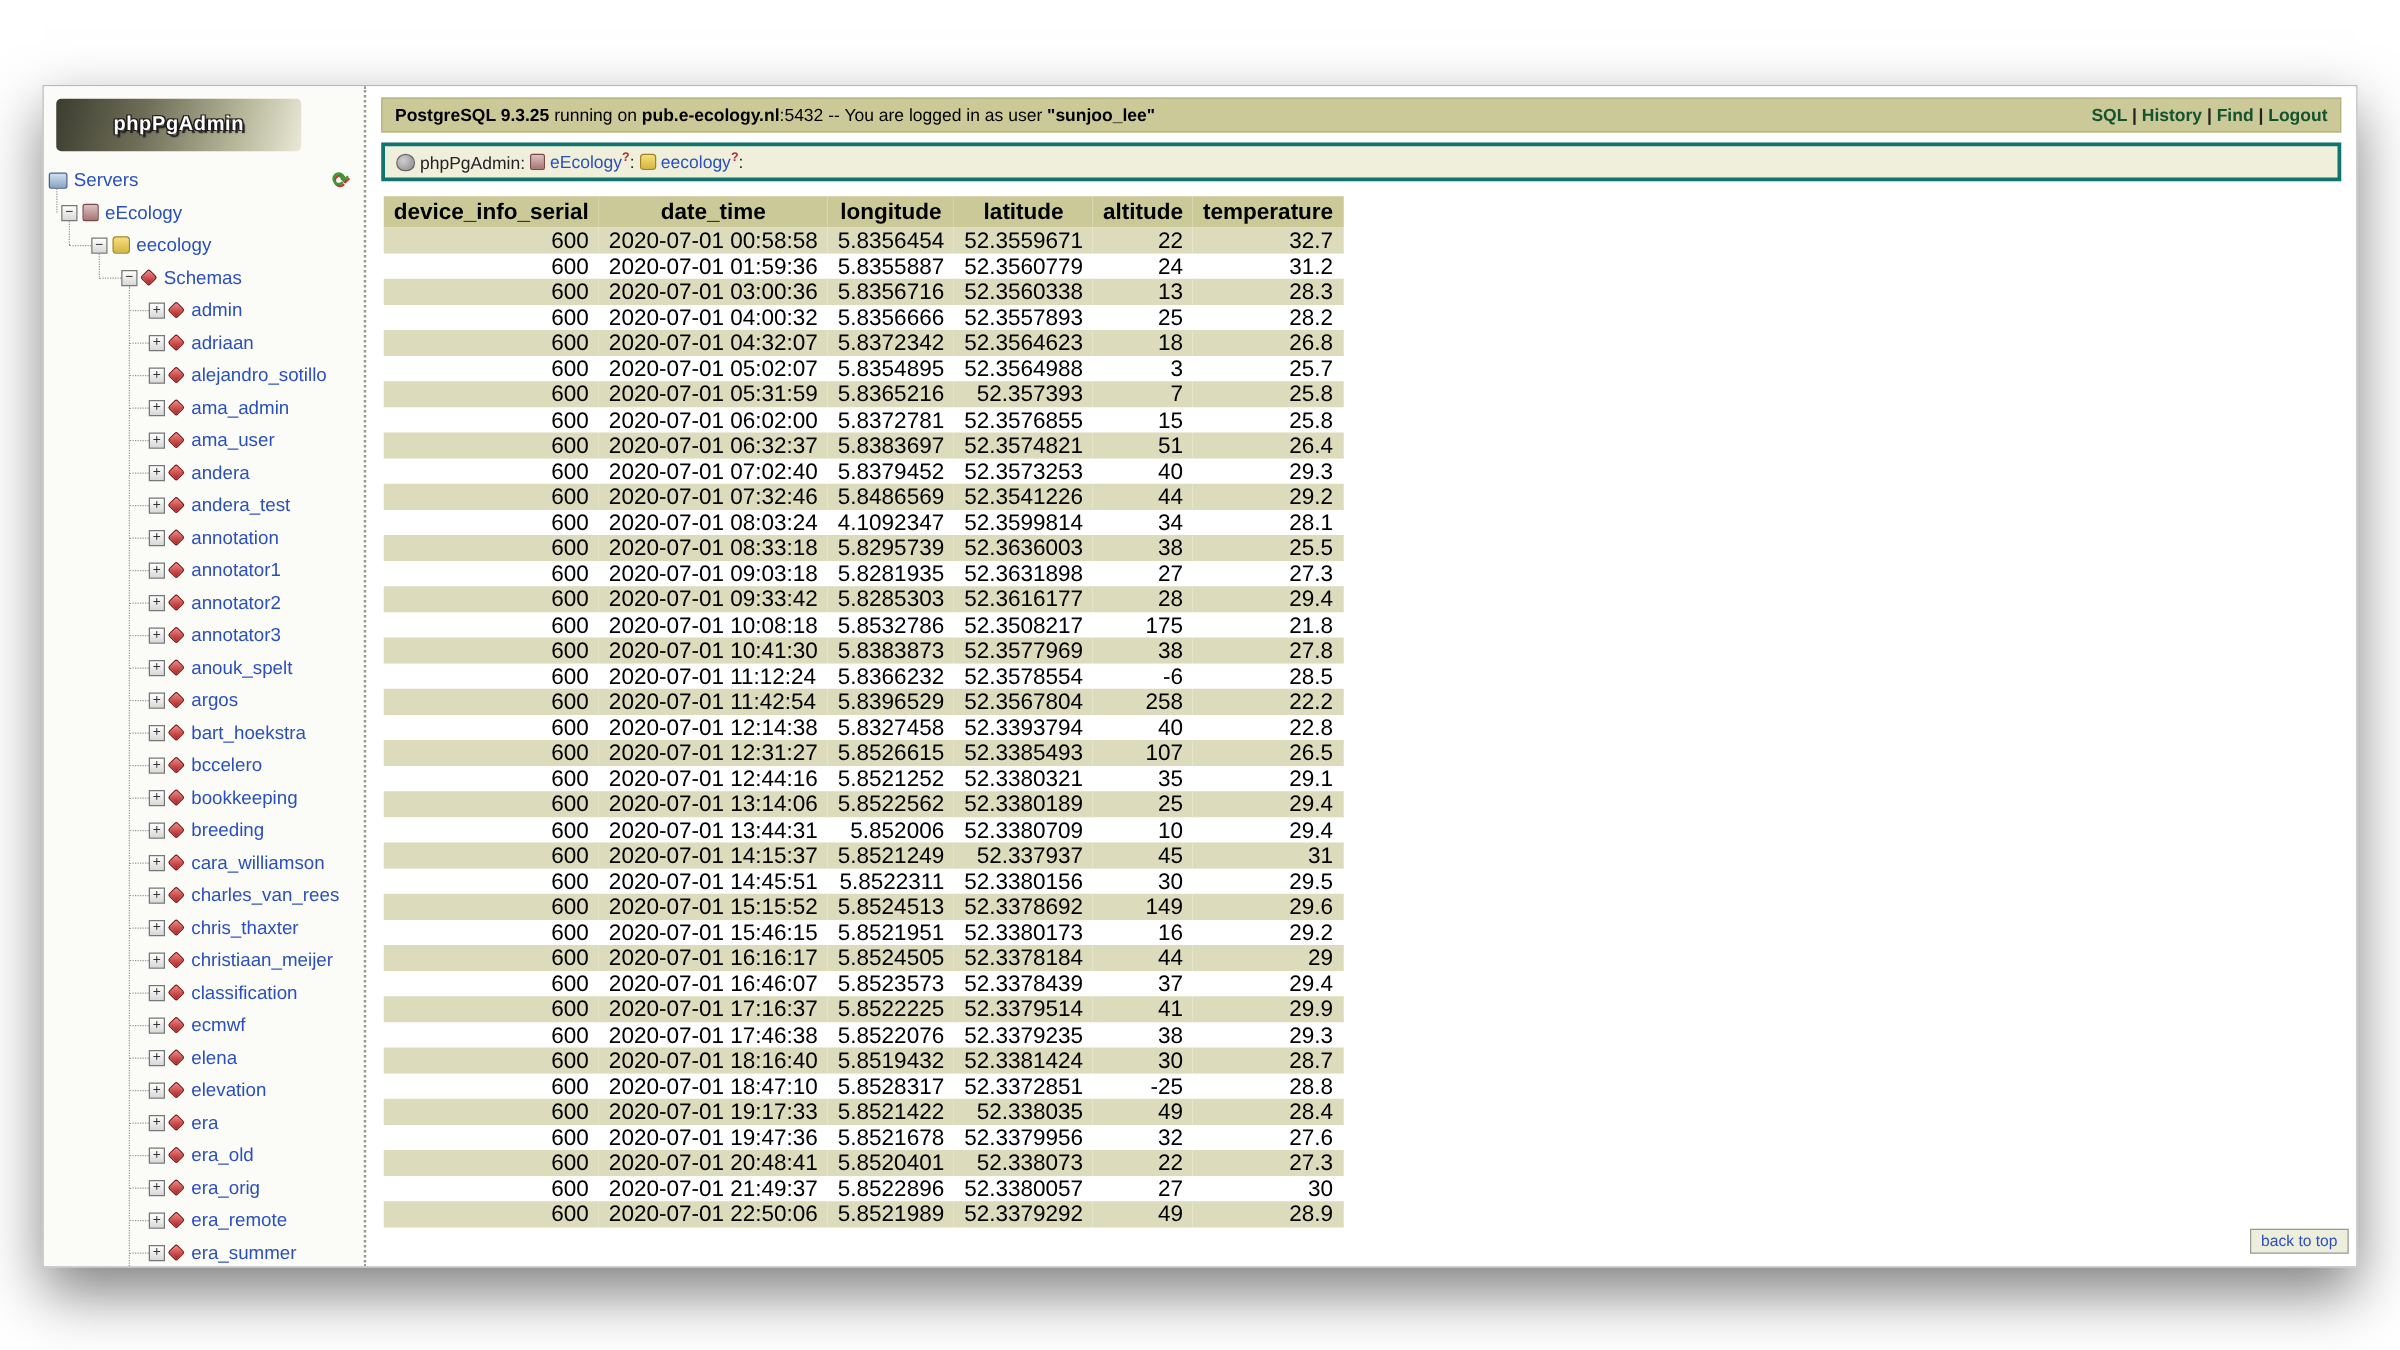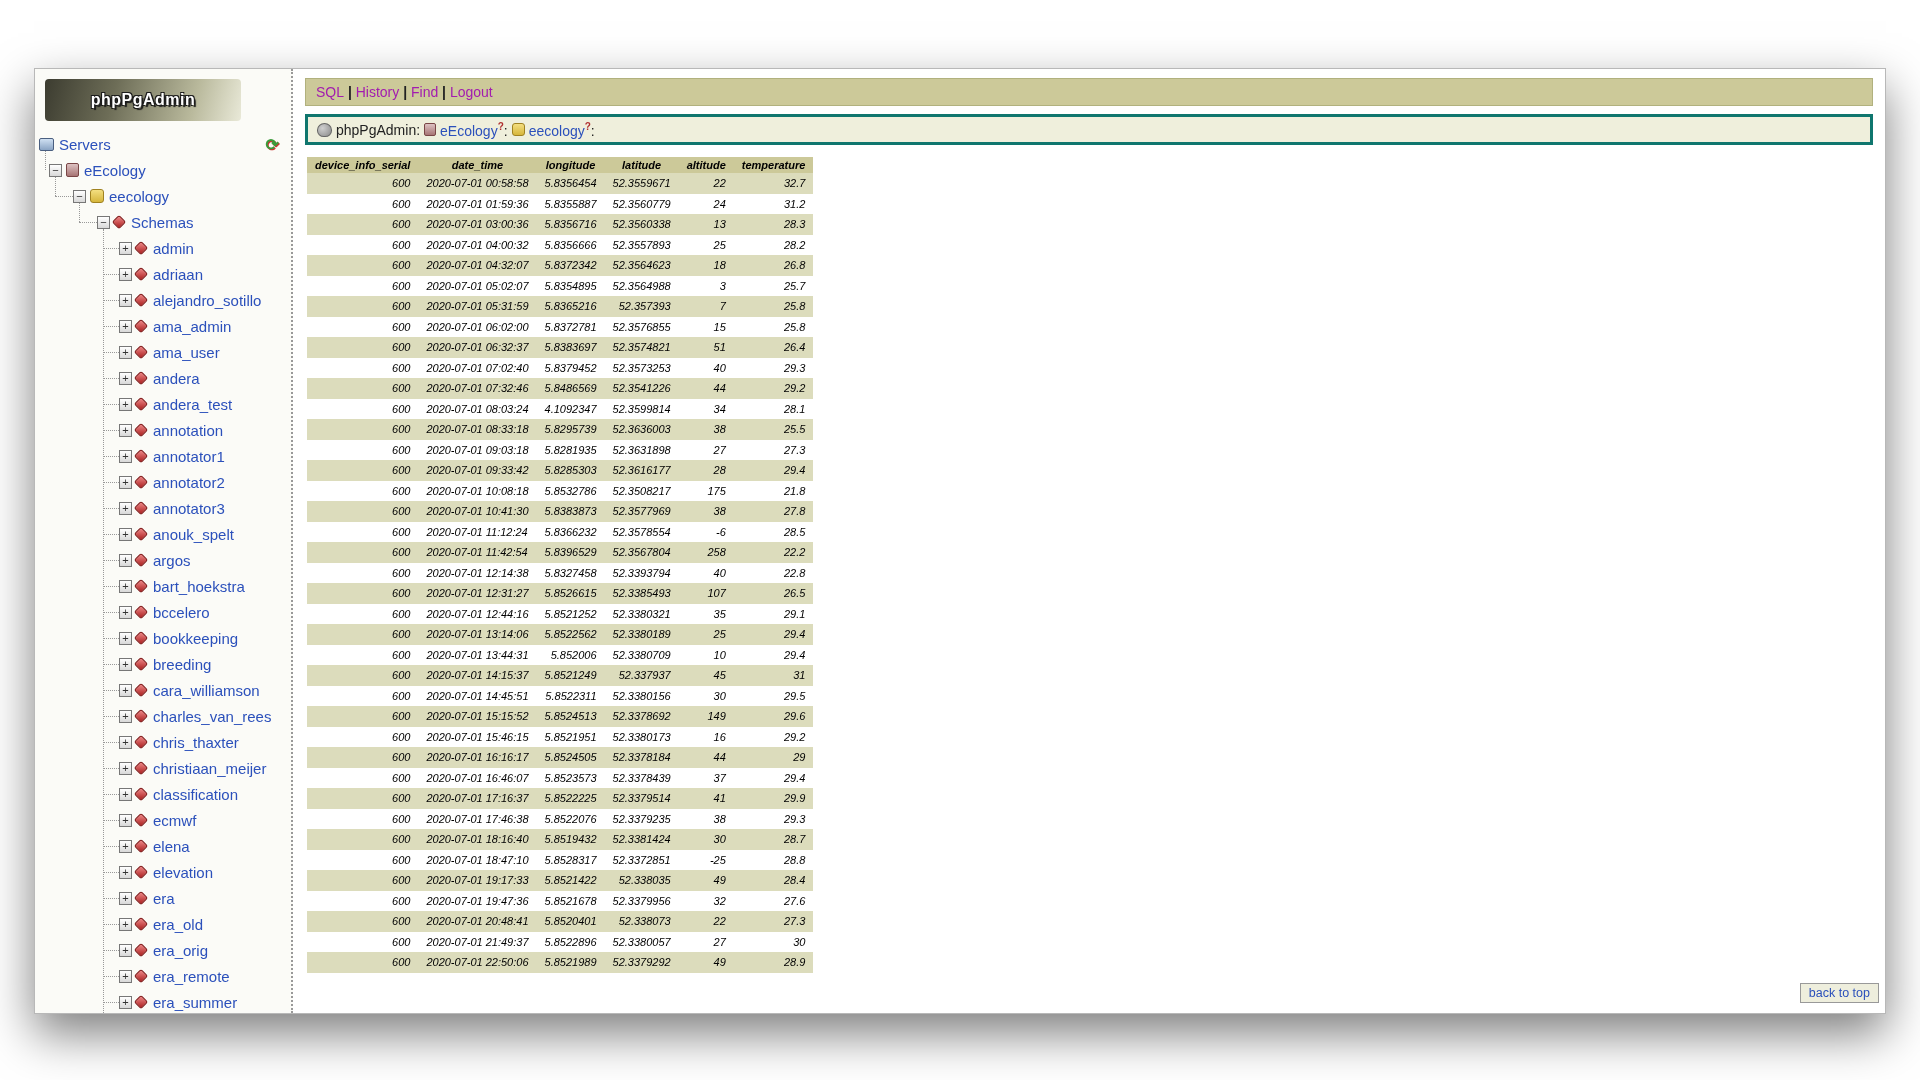--- a/index.html
+++ b/index.html
@@ -32,37 +32,37 @@
   .gem{width:10px;height:10px;flex:none;margin:0 2px 0 4px;transform:rotate(45deg);
     background:linear-gradient(135deg,#f08a8a,#ab2020);border:1px solid #7c1010;border-radius:2px;}
   .refresh{margin-left:auto;margin-right:12px;color:#3a9a3a;font-weight:bold;font-size:16px;cursor:pointer;
     text-shadow:1px 1px 0 #c33;}
 
   
   .main{flex:1;display:flex;flex-direction:column;padding:9px 12px 0 12px;background:#fff;overflow:hidden;}
   .topbar{background:#ccc999;border:1px solid #b1b17e;height:28px;display:flex;align-items:center;
     justify-content:space-between;padding:0 10px;font-size:14px;color:#000;}
   .topbar-left span, .trail span{white-space:pre;}
-  .toplink{color:#a21caf;font-weight:normal;}
+  .toplink{color:#14532d;font-weight:bold;}
   .sep{color:#222;font-weight:bold;}
   .trail{margin-top:8px;background:#efefdc;border:3px solid #0f766e;height:31px;display:flex;align-items:center;
     padding:0 9px;font-size:14px;gap:4px;color:#222;}
   .trail a{color:#2b50bb;}
   sup.help{color:#b03030;font-size:10px;font-weight:bold;cursor:pointer;}
   .mini-elephant{width:15px;height:14px;border-radius:50% 50% 45% 45%;flex:none;
     background:radial-gradient(circle at 35% 35%,#cfcfcf,#8a8a8a);border:1px solid #666;}
   .mini-host{width:12px;height:13px;flex:none;background:linear-gradient(#ddc2c2,#a87575);
     border:1px solid #7a4646;border-radius:2px;}
   .mini-db{width:13px;height:13px;flex:none;background:linear-gradient(#f4df80,#d6b63c);
     border:1px solid #a08220;border-radius:3px;}
   .titleband{margin-top:14px;background:#eeeedd;padding:6px 14px;}
   h2{margin:0;font-size:20px;color:#575731;font-weight:bold;}
 
   .table-wrap{margin-top:12px;padding-left:2px;}
-  table{border-collapse:collapse;font-size:11px;color:#000;font-style:italic;}
+  table{border-collapse:collapse;font-size:18px;color:#000;}
   th{background:#ccc999;font-weight:bold;padding:2px 8px;text-align:center;white-space:nowrap;}
   td{padding:2px 8px;line-height:16.5px;white-space:nowrap;}
   tr.data1{background:#dcdcbc;}
   tr.data2{background:#ffffff;}
   td.ar{text-align:right;}
   td.al{text-align:left;}
 
   .backtotop{position:absolute;right:6px;bottom:10px;background:#eeeedd;border:1px solid #999;
     padding:2px 8px;font-size:12.5px;color:#2b50bb;cursor:pointer;}
 </style>
@@ -287,20 +287,23 @@
             <span class="gem"></span>
             <span class="tree-label">era_summer</span>
           </div>
         </div>
     </div>
   </div>
 
   <div class="main">
 
     <div class="topbar">
+      <div class="topbar-left">
+        <span style="font-weight:bold;">PostgreSQL 9.3.25</span><span> running on </span><span style="font-weight:bold;">pub.e-ecology.nl</span><span>:5432 -- You are logged in as user </span><span style="font-weight:bold;">"sunjoo_lee"</span>
+      </div>
       <div class="topbar-right"><a class="toplink">SQL</a><span class="sep"> | </span><a class="toplink">History</a><span class="sep"> | </span><a class="toplink">Find</a><span class="sep"> | </span><a class="toplink">Logout</a></div>
     </div>
 
     <div class="trail">
       <span class="mini-elephant"></span>
       <span>phpPgAdmin:</span>
       <span class="mini-host"></span>
       <span><a>eEcology</a><sup class="help">?</sup><span>:</span></span>
       <span class="mini-db"></span>
       <span><a>eecology</a><sup class="help">?</sup><span>:</span></span>

